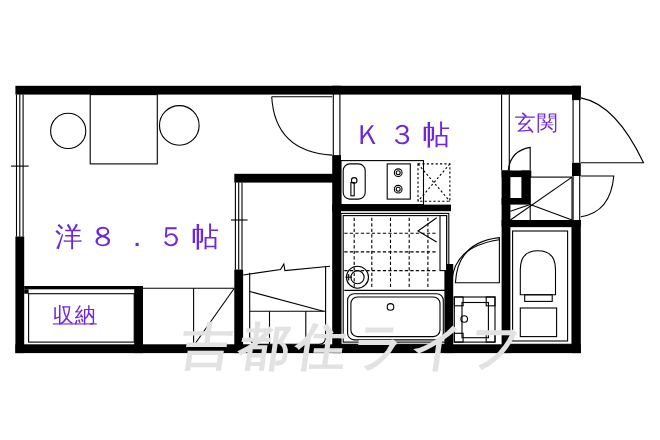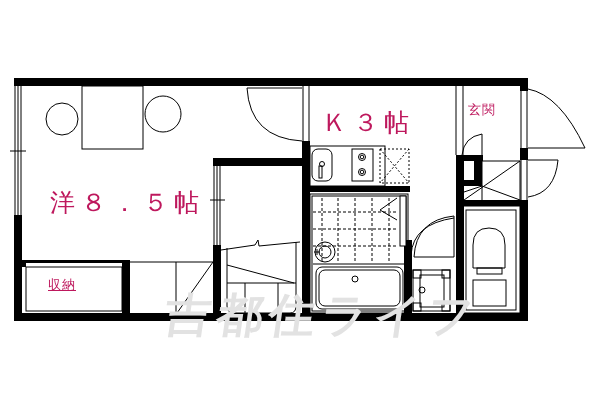--- a/index.html
+++ b/index.html
@@ -1,20 +1,20 @@
 <!DOCTYPE html>
 <html><head>
 <meta charset="utf-8">
 <style>
   html,body{margin:0;padding:0;background:#fff;}
   body{width:600px;height:400px;position:relative;overflow:hidden;font-family:"DejaVu Sans",sans-serif;}
   #plan{position:absolute;left:0;top:0;}
-  .label{position:absolute;color:#be185d;white-space:nowrap;line-height:1;text-align:right;}
+  .label{position:absolute;color:#6d28d9;white-space:nowrap;line-height:1;text-align:right;}
   .lbl-big{font-size:25px;letter-spacing:6px;}
-  .lbl-sm{font-size:13px;letter-spacing:1px;}
+  .lbl-sm{font-size:19px;letter-spacing:1px;}
   .watermark{position:absolute;font-size:46px;font-weight:bold;color:#e2e2e2;letter-spacing:6px;transform:skewX(-8deg);}
 </style>
 </head>
 <body>
 
 <svg id="plan" width="600" height="400" viewBox="0 0 600 400" xmlns="http://www.w3.org/2000/svg">
 
   <g fill="#000">
     <rect x="14" y="78" width="514" height="8"></rect>
     <rect x="14" y="313" width="514" height="8"></rect>
@@ -173,16 +173,16 @@
     <rect x="473" y="280" width="33" height="26"></rect>
   </g>
 
   <g stroke="#000" fill="none" stroke-width="1">
     <path d="M411 255 Q413 224 454 218"></path>
   </g>
 </svg>
 
 <div class="watermark" style="left:165px;top:285px;">吉都住ライフ</div>
 
-<div class="label lbl-big" style="left:50px;top:190px;">洋８．５帖</div>
+<div class="label lbl-big" style="left:50px;top:203px;">洋８．５帖</div>
 <div class="label lbl-big" style="left:322px;top:110px;">Ｋ３帖</div>
 <div class="label lbl-sm" style="left:468px;top:103px;">玄関</div>
 <div class="label lbl-sm" style="left:48px;top:278px;text-decoration:underline;">収納</div>
 
 </body></html>

